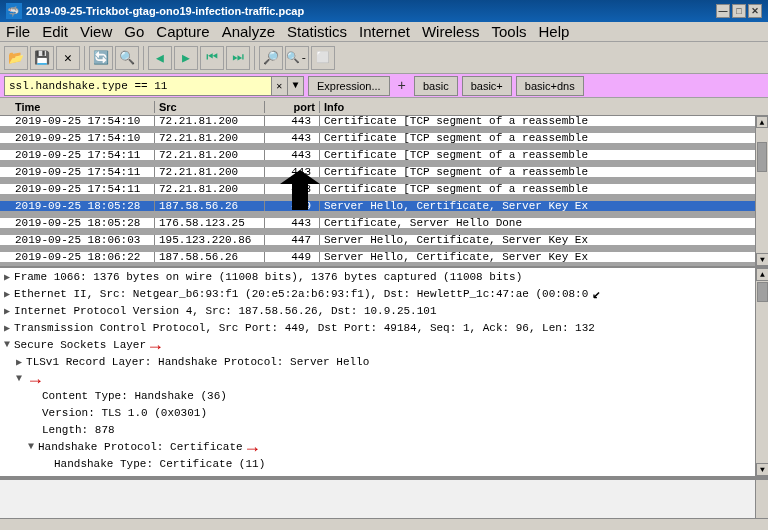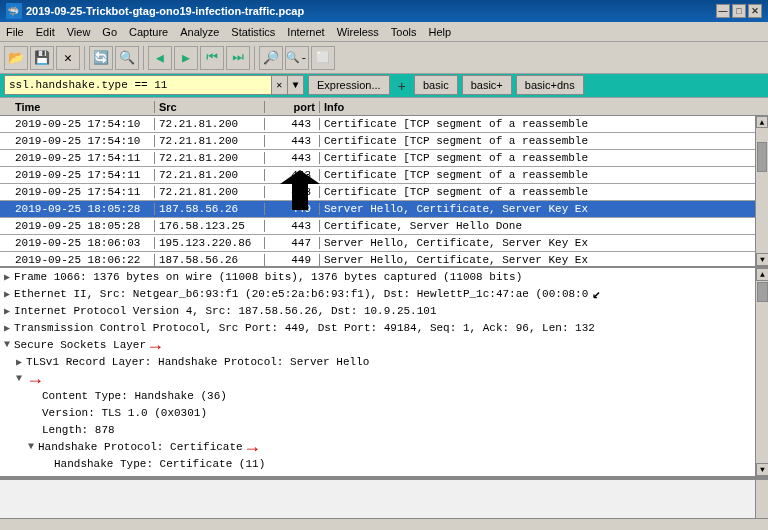--- a/index.html
+++ b/index.html
@@ -58,21 +58,21 @@
       color: #333;
     }
     
     .menu-bar {
       background: #d4d0c8;
       height: 20px;
       display: flex;
       align-items: center;
       border-bottom: 1px solid #a0a0a0;
       font-family: Arial, sans-serif;
-      font-size: 11px;
+      font-size: 15px;
     }
     .menu-item {
       padding: 2px 6px;
       cursor: pointer;
     }
     
     .toolbar {
       background: #d4d0c8;
       height: 32px;
       display: flex;
@@ -93,24 +93,24 @@
       font-size: 13px;
     }
     .tb-separator {
       width: 1px;
       height: 24px;
       background: #a0a0a0;
       margin: 0 2px;
     }
     
     .filter-bar {
-      background: #14b8a6;
+      background: #f0abfc;
       height: 24px;
       display: flex;
-      align-items: flex-end;
+      align-items: center;
       padding: 2px 4px;
       gap: 4px;
       border-bottom: 1px solid #a0a0a0;
     }
     .filter-input-wrap {
       display: flex;
       align-items: center;
       background: #ffffc0;
       border: 1px solid #888;
       height: 20px;
@@ -182,21 +182,21 @@
     }
     .col-time { width: 155px; padding: 0 15px; border-right: 1px solid #888; flex-shrink: 0; }
     .col-src { width: 110px; padding: 0 4px; border-right: 1px solid #888; flex-shrink: 0; }
     .col-port { width: 55px; padding: 0 4px; border-right: 1px solid #888; flex-shrink: 0; text-align: right; }
     .col-info { padding: 0 4px; flex: 1; overflow: hidden; }
     .packet-row {
       display: flex;
       height: 17px;
       align-items: center;
       font-size: 11px;
-      border-bottom: 1px solid #a3a3a3;
+      border-bottom: 7px solid #a3a3a3;
       cursor: pointer;
       white-space: nowrap;
       overflow: hidden;
     }
     .packet-row.selected {
       background: #316ac5;
       color: white;
     }
     .packet-row .col-port { color: inherit; }
     

